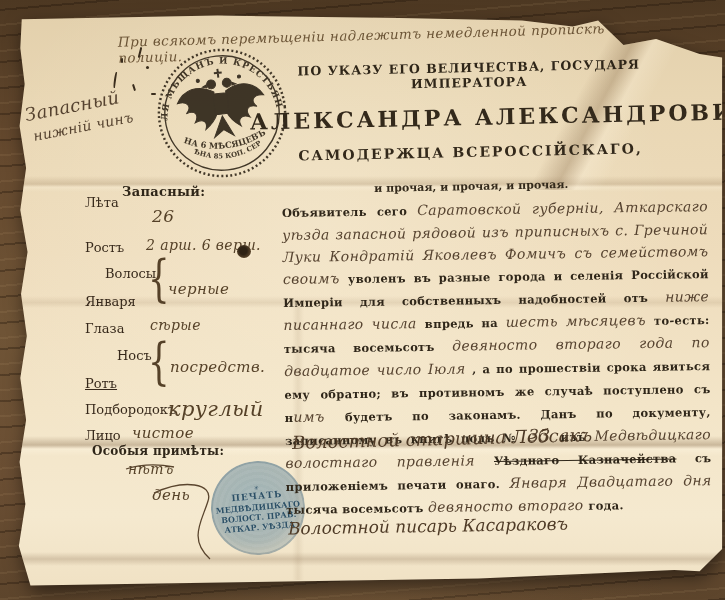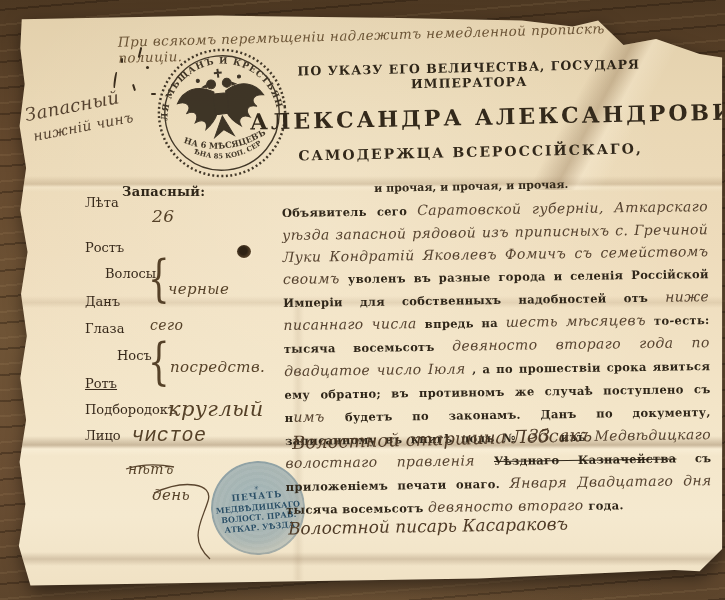--- a/index.html
+++ b/index.html
@@ -120,40 +120,42 @@
         <div style="font-size:14px;font-weight:bold;letter-spacing:2px;margin-top:14px;">САМОДЕРЖЦА ВСЕРОССІЙСКАГО,</div>
         <div style="font-size:11px;font-weight:bold;margin-top:20px;">и прочая, и прочая, и прочая.</div>
       </div>
 
       <div class="abs print" style="left:122px;top:184px;font-size:13px;">Запасный:</div>
 
       <div class="abs lbl" style="left:85px;top:195px;">Лѣта</div>
       <div class="abs hand hval" style="left:152px;top:206px;font-size:17px;">26</div>
 
       <div class="abs lbl" style="left:85px;top:240px;">Ростъ</div>
+      <div class="abs hand hval" style="left:146px;top:237px;">2 арш. 6 верш.</div>
 
       <div class="abs lbl" style="left:85px;top:266px;margin-left:20px;">Волосы</div>
-      <div class="abs lbl" style="left:85px;top:294px;">Данъ</div>
+      <div class="abs lbl" style="left:85px;top:294px;">Января</div>
       <div class="abs brace" style="left:148px;top:258px;">{</div>
       <div class="abs hand hval" style="left:168px;top:280px;font-size:15px;">черные</div>
 
       <div class="abs lbl" style="left:85px;top:321px;">Глаза</div>
-      <div class="abs hand hval" style="left:150px;top:317px;">сего</div>
+      <div class="abs hand hval" style="left:150px;top:317px;">сѣрые</div>
 
       <div class="abs lbl" style="left:85px;top:348px;margin-left:32px;">Носъ</div>
       <div class="abs lbl" style="left:85px;top:376px;text-decoration:underline;">Ротъ</div>
       <div class="abs brace" style="left:148px;top:341px;">{</div>
       <div class="abs hand hval" style="left:170px;top:358px;font-size:15px;">посредств.</div>
 
       <div class="abs lbl" style="left:85px;top:402px;">Подбородокъ</div>
       <div class="abs hand hval" style="left:168px;top:397px;font-size:21px;">круглый</div>
 
       <div class="abs lbl" style="left:85px;top:428px;">Лицо</div>
-      <div class="abs hand hval" style="left:132px;top:424px;font-size:20px;font-family:Liberation Mono, monospace;">чистое</div>
+      <div class="abs hand hval" style="left:132px;top:424px;font-size:15px;">чистое</div>
 
+      <div class="abs print" style="left:92px;top:444px;font-size:12px;">Особыя примѣты:</div>
       <div class="abs hand hval" style="left:128px;top:461px;">нѣтъ</div>
       <div class="abs hand hval" style="left:152px;top:486px;font-size:15px;">день</div>
 
       <svg class="abs" style="left:118px;top:455px;" width="120" height="115" viewBox="0 0 120 115">
         <path d="M8 14 q 22 -7 48 -2" fill="none" stroke="#5a452e" stroke-width="1.3"></path>
         <path d="M36 38 C 66 24 96 28 90 46 C 84 66 70 84 92 104" fill="none" stroke="#5a452e" stroke-width="1.3"></path>
       </svg>
 
       <div class="abs seal" style="left:211px;top:461px;width:94px;height:94px;transform:rotate(-5deg);">
         <div style="font-size:6px;">✳</div>

